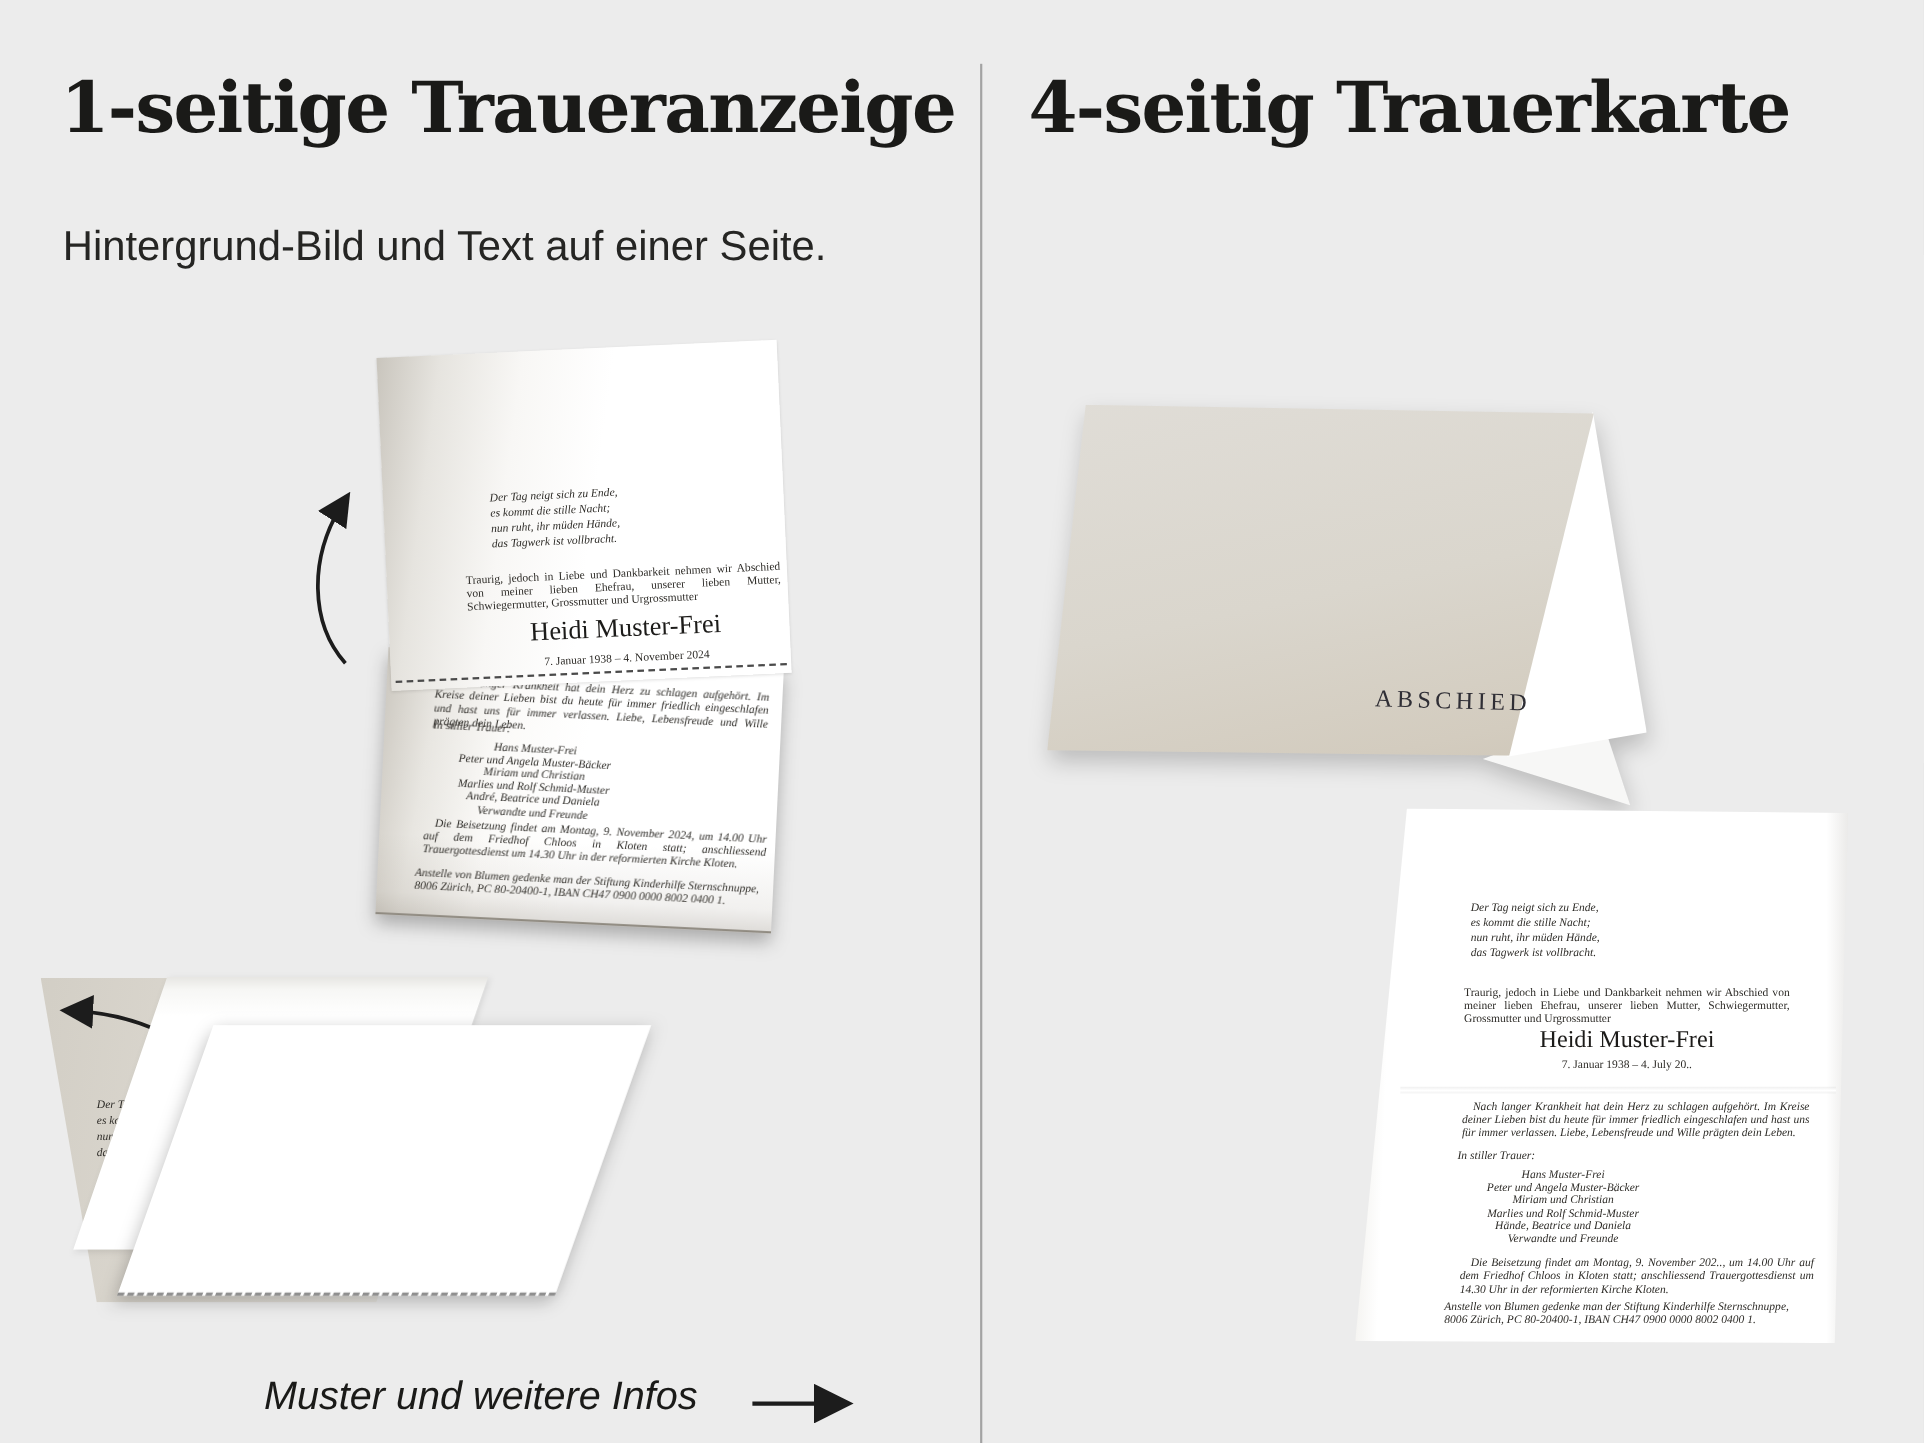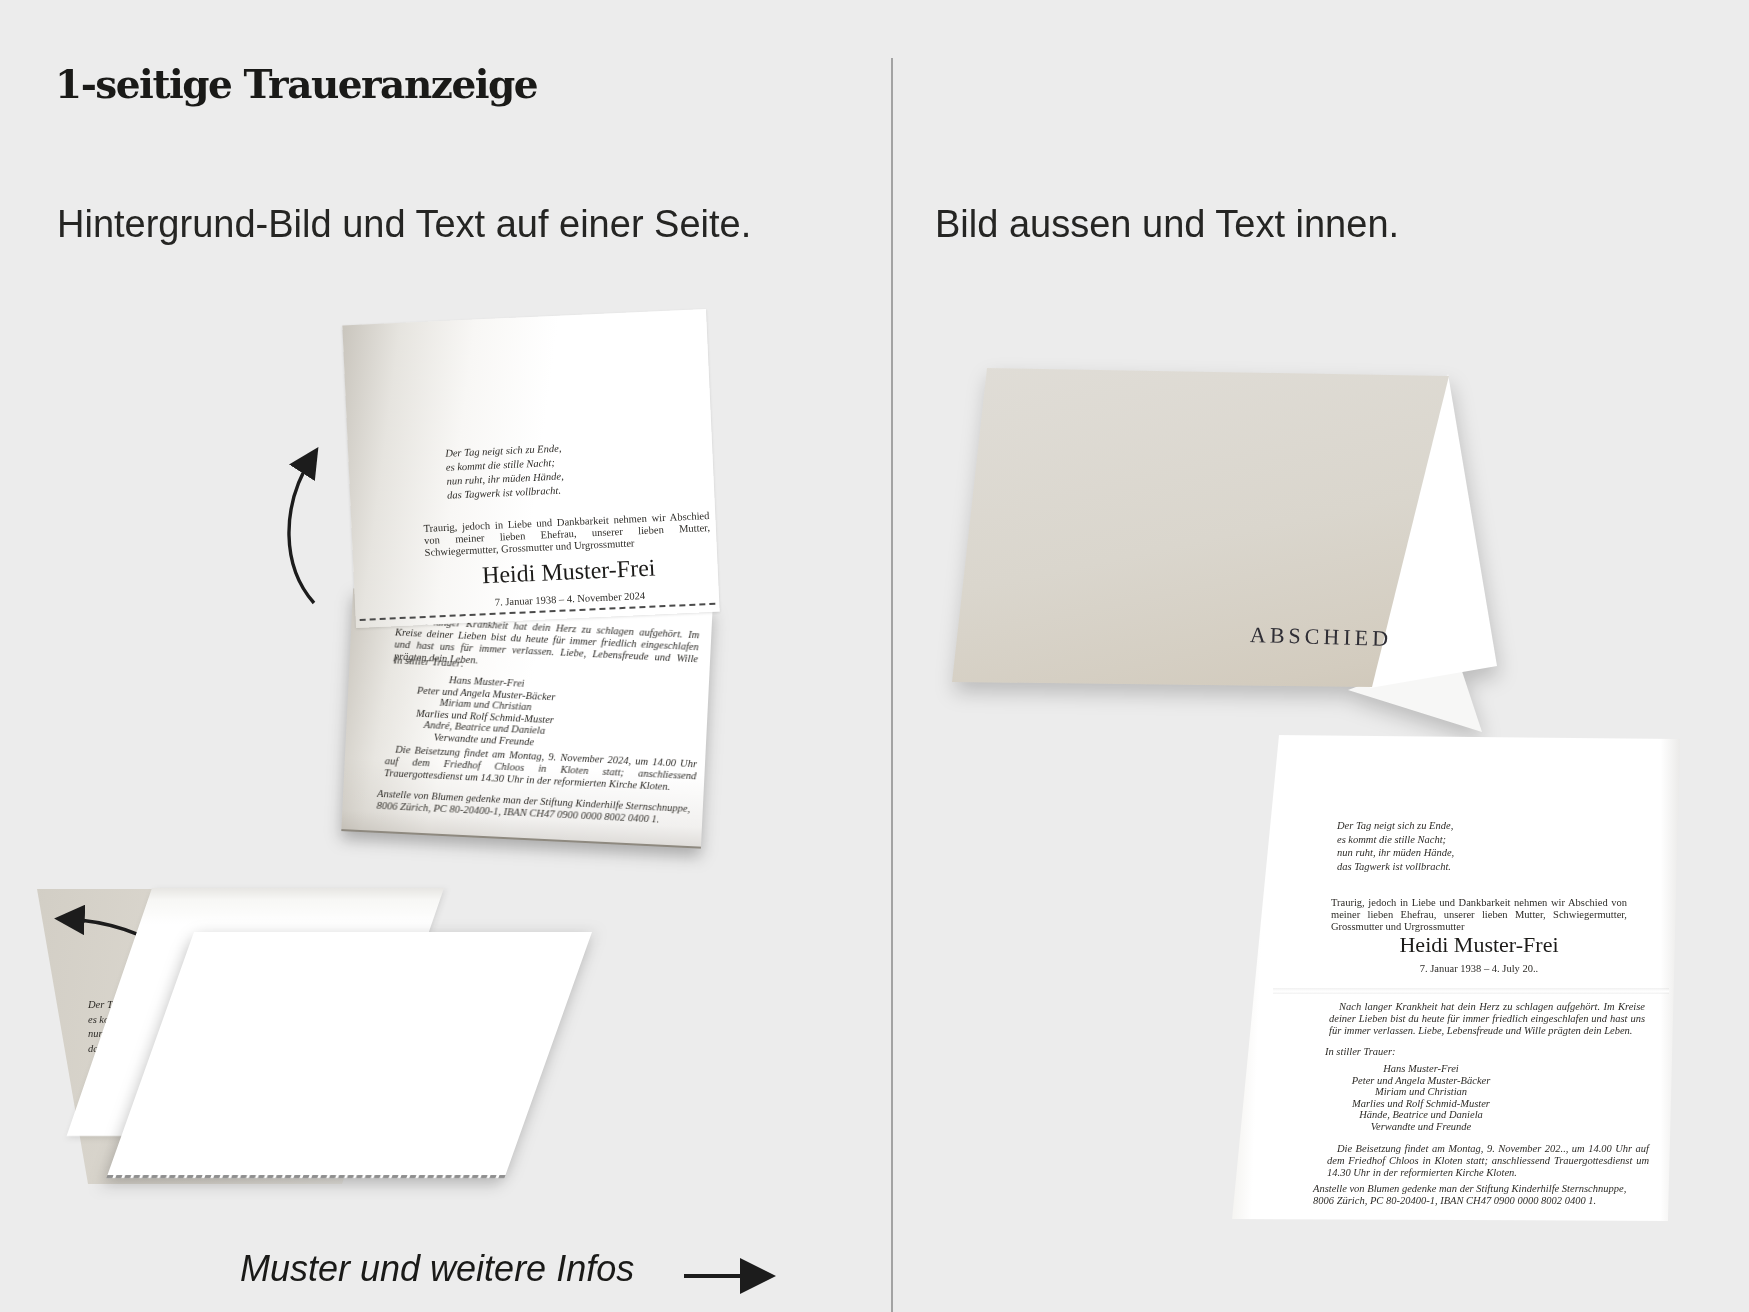--- a/index.html
+++ b/index.html
@@ -4,21 +4,21 @@
 <style>
   html,body{margin:0;padding:0;background:#dcdcdc;}
   #canvas{
     position:relative;width:1749px;height:1312px;background:#ececec;
     overflow:hidden;font-family:"Liberation Sans",sans-serif;color:#191917;
   }
   .abs{position:absolute;}
 
   
   .big-title{
-    font-family:"DejaVu Serif",serif;font-weight:700;font-size:39px;line-height:1.15;
+    font-family:"DejaVu Serif",serif;font-weight:700;font-size:64px;line-height:1.15;
     letter-spacing:-1.5px;color:#1a1a18;white-space:nowrap;
   }
   .subtitle{font-size:38px;line-height:1.3;color:#252523;white-space:nowrap;}
   .divider{left:891px;top:58px;width:2px;height:1254px;background:#a3a3a3;}
 
   
   .ser{font-family:"Liberation Serif",serif;color:#2e2c28;}
   .it{font-style:italic;}
   .small{font-size:10.5px;line-height:12px;}
   .pre{white-space:pre-line;}
@@ -104,21 +104,21 @@
 </style>
 </head>
 <body>
 
 <div id="canvas">
 
   <div class="abs divider"></div>
 
   <div class="abs big-title" style="left:55px;top:62px;">1-seitige Traueranzeige</div>
   <div class="abs subtitle" style="left:57px;top:200px;">Hintergrund-Bild und Text auf einer Seite.</div>
-  <div class="abs subtitle" style="left:935px;top:200px;">Bild aussen und Text innen.</div>
+  <div class="abs big-title" style="left:935px;top:62px;">4-seitig Trauerkarte</div>
 
   <div class="abs card-upper">
     <div class="abs ser it poem pre" style="left:97px;top:126px;">Der Tag neigt sich zu Ende,
 es kommt die stille Nacht;
 nun ruht, ihr müden Hände,
 das Tagwerk ist vollbracht.</div>
     <div class="abs ser small just" style="left:72px;top:201px;width:286px;">Traurig, jedoch in Liebe und Dankbarkeit nehmen wir Abschied von meiner lieben Ehefrau, unserer lieben Mutter, Schwiegermutter, Grossmutter und Urgrossmutter</div>
     <div class="abs ser name-big ctr" style="left:72px;top:243px;width:286px;">Heidi Muster-Frei</div>
     <div class="abs ser small ctr" style="left:72px;top:278px;width:286px;">7. Januar 1938 – 4. November 2024</div>
     <div class="abs fold-line"></div>

